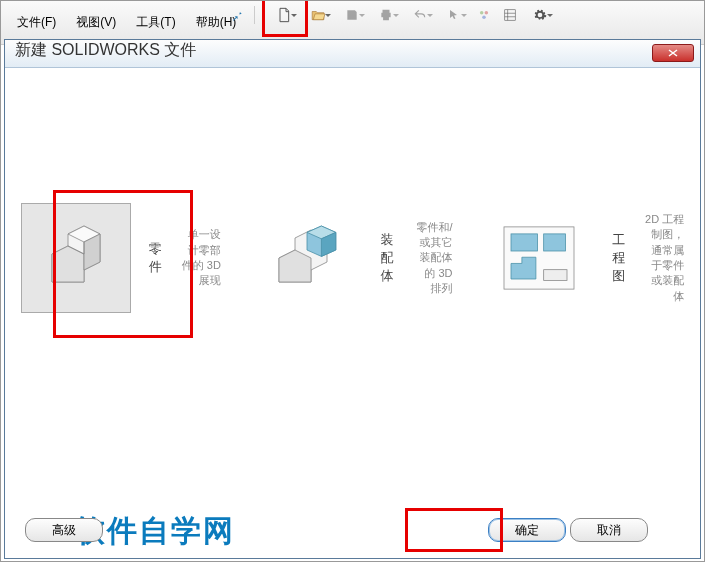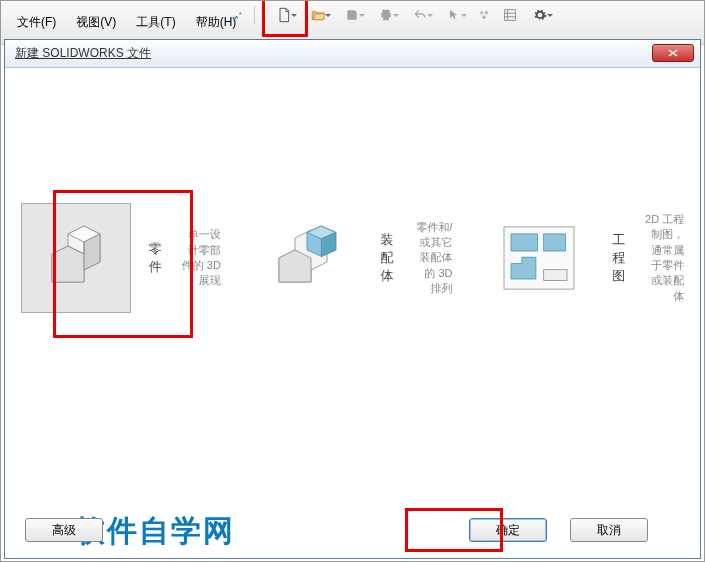--- a/index.html
+++ b/index.html
@@ -9,35 +9,35 @@
 .menuitem { padding: 4px 10px; cursor: pointer; }
 
 .toolbar { height: 28px; display: flex; align-items: center; padding: 0 4px; gap: 2px; position: absolute; top: 0; left: 220px; }
 .tbtn { width: 24px; height: 22px; display: flex; align-items: center; justify-content: center; cursor: pointer; color: #666; }
 .tbtn.dd { width: 32px; position: relative; }
 .tbtn.dd::after { content: ""; position: absolute; right: 3px; top: 50%; margin-top: -1px; border: 3px solid transparent; border-top-color: #666; }
 .sep { width: 1px; height: 18px; background: #ccc; margin: 0 3px; }
 .pin { color: #2a7ab0; }
 
 .dialog { position: absolute; top: 38px; left: 3px; width: 697px; height: 520px; border: 1px solid #5a7a9a; background: #fff; }
-.dlg-title { height: 28px; background: linear-gradient(#fdfdfd, #e2ecf5); display: flex; align-items: center; padding: 0 10px; font-size: 12px; color: #333; position: relative; border-bottom: 1px solid #b0c4d8; text-decoration: underline; }
+.dlg-title { height: 28px; background: linear-gradient(#fdfdfd, #e2ecf5); display: flex; align-items: flex-start; padding: 0 10px; font-size: 16px; color: #333; position: relative; border-bottom: 1px solid #b0c4d8; }
 .closebtn { position: absolute; right: 6px; top: 4px; width: 42px; height: 18px; background: linear-gradient(#e48a85,#c9302c); border: 1px solid #8b1a1a; border-radius: 3px; display: flex; align-items: center; justify-content: center; color: #fff; font-size: 11px; cursor: pointer; }
 
 .dlg-body { position: relative; height: calc(100% - 28px); }
 
 .options { display: flex; justify-content: space-around; padding-top: 120px; }
 .optcol { width: 200px; display: flex; flex-direction: row; align-items: center; gap: 18px; }
 .iconbox { width: 110px; height: 110px; display: flex; align-items: center; justify-content: center; border: 1px solid transparent; }
 .iconbox.selected { background: #e6e6e6; border: 1px solid #aaa; }
 .iconwrap { width: 130px; height: 140px; display: flex; align-items: center; justify-content: center; }
 .opt-title { font-size: 13px; color: #444; }
 .opt-desc { font-size: 11px; color: #888; text-align: right; line-height: 1.4; }
 
 .btnrow { position: absolute; bottom: 16px; left: 0; right: 0; display: flex; align-items: center; padding: 0 20px; }
-.btn { width: 78px; height: 24px; border: 1px solid #888; background: linear-gradient(#fdfdfd,#e6e6e6); border-radius: 3px; display: flex; align-items: center; justify-content: center; font-size: 12px; cursor: pointer; }
+.btn { width: 78px; height: 24px; border: 1px solid #888; background: linear-gradient(#fdfdfd,#e6e6e6); border-radius: 10px; display: flex; align-items: center; justify-content: center; font-size: 12px; cursor: pointer; }
 .btn.primary { border: 1px solid #3b7fc4; box-shadow: 0 0 0 1px #9cc2e5 inset; }
 .spacer { flex: 1; }
 
 .watermark { position: absolute; left: 70px; bottom: 6px; font-family: "SimHei", sans-serif; }
 .watermark .cn { font-size: 30px; font-weight: 900; color: #0b7bbd; letter-spacing: 2px; }
 .watermark .en { font-size: 13px; font-weight: bold; color: #0b7bbd; letter-spacing: 1px; margin-top: -4px; }
 
 .ok-hl { position: absolute; width: 98px; height: 44px; border: 3px solid #e60000; pointer-events: none; }
 .part-hl { position: absolute; width: 140px; height: 148px; border: 3px solid #e60000; pointer-events: none; }
 .new-hl { position: absolute; width: 46px; height: 40px; border: 3px solid #e60000; pointer-events: none; }
@@ -179,20 +179,20 @@
 
     <div class="part-hl" style="top:122px; left:48px;"></div>
 
     <div class="watermark">
       <div class="cn">软件自学网</div>
     </div>
 
     <div class="btnrow">
       <div class="btn">高级</div>
       <div class="spacer"></div>
-      <div class="btn primary" style="margin-right:23px;">确定</div>
+      <div class="btn primary" style="margin-right:4px;">确定</div>
       <div class="btn" style="margin-right:32px;">取消</div>
     </div>
 
     <div class="ok-hl" style="bottom:6px; left:400px;"></div>
 
   </div>
 </div>
 
 </body></html>

